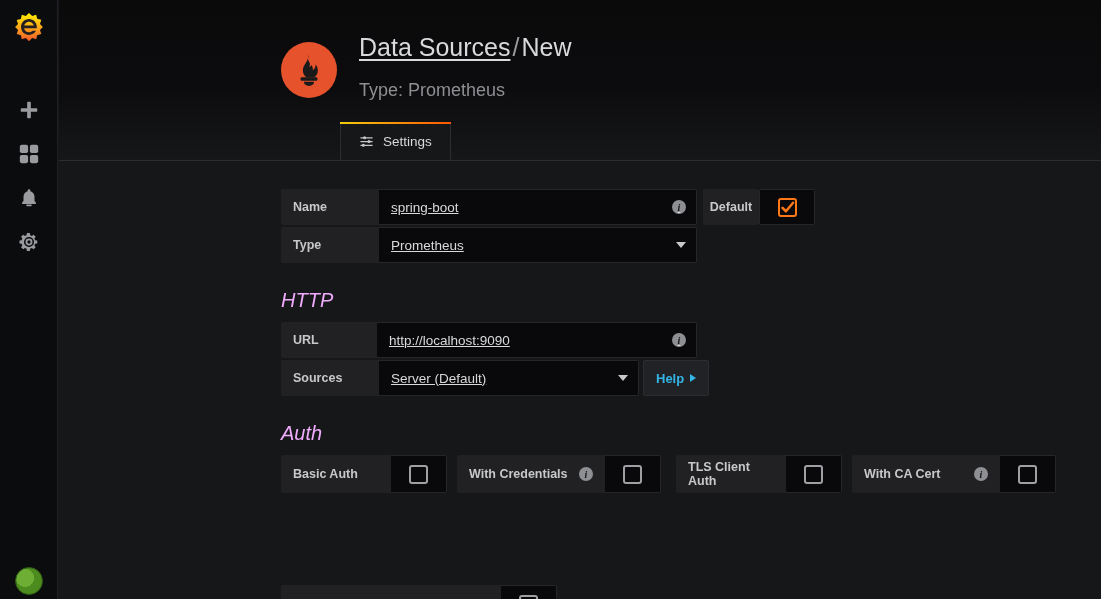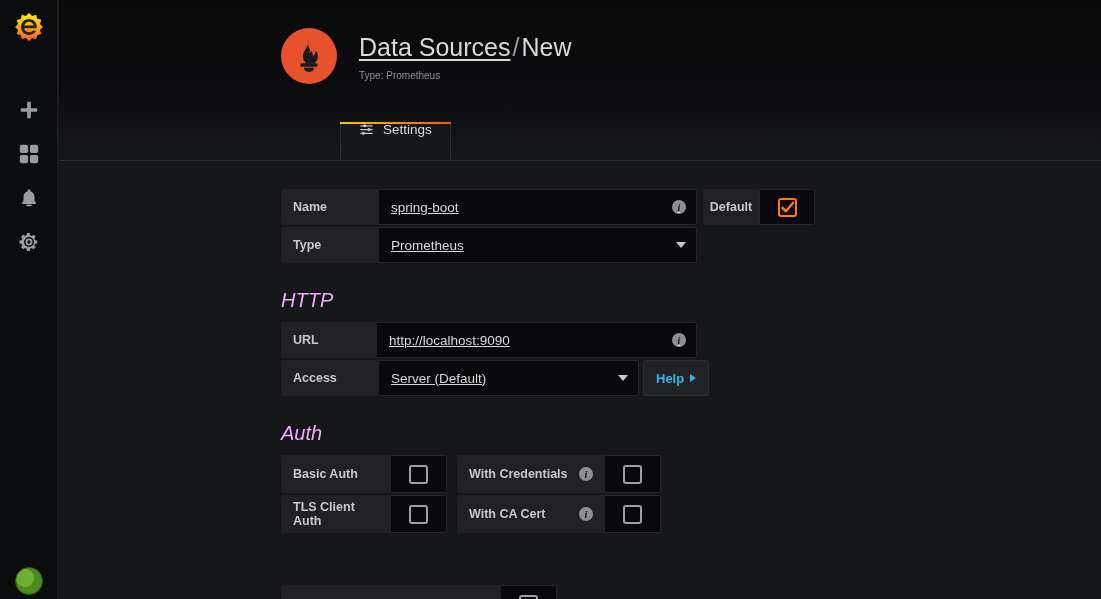--- a/index.html
+++ b/index.html
@@ -68,32 +68,32 @@
   .title-line {
     font-size: 25px; line-height: 30px; color: #d8d9da; font-weight: 400;
     white-space: nowrap;
   }
   .title-link {
     color: #d8d9da; text-decoration: underline;
     text-underline-offset: 3px; cursor: pointer;
   }
   .title-sep { color: #9a9b9e; padding: 0 2px; }
   .title-sub {
-    margin-top: 6px; font-size: 10px; color: #8e8f92; line-height: 16px;
+    margin-top: 20px; font-size: 18px; color: #8e8f92; line-height: 16px;
   }
 
   
   #tabs {
     position: absolute; left: 281px; bottom: 0;
     display: flex; align-items: flex-end;
   }
   .tab {
     position: relative;
     height: 38px; padding: 0 18px;
-    display: flex; align-items: flex-start; gap: 9px;
+    display: flex; align-items: center; gap: 9px;
     font-size: 13.5px; color: #d8d9da;
     background: #161719;
     border: 1px solid #2c2d30;
     border-bottom: none;
     border-top: none;
     cursor: pointer;
   }
   .tab::before {
     content: ""; position: absolute; left: -1px; right: -1px; top: 0;
     height: 2px;
@@ -191,21 +191,21 @@
     cursor: pointer;
   }
   .help-arrow {
     width: 0; height: 0;
     border-top: 4px solid transparent;
     border-bottom: 4px solid transparent;
     border-left: 6px solid #33b5e5;
   }
 
   
-  .auth-grid { display: flex; flex-direction: column; gap: 2px; }
+  .auth-grid { display: flex; flex-direction: row; gap: 15px; }
   .auth-rowline { display: flex; gap: 10px; }
   .auth-pair { display: flex; }
   .auth-label {
     background: #212124; color: #c7c8ca;
     font-size: 12.5px; font-weight: bold;
     height: 38px; display: flex; align-items: center;
     padding: 0 12px; border-radius: 2px 0 0 2px;
   }
   .auth-label.w1 { width: 110px; }
   .auth-label.w2 { width: 148px; justify-content: space-between; }
@@ -345,21 +345,21 @@
 
       <div class="row">
         <div class="flabel" style="width:96px;">URL</div>
         <div class="finput" style="width:320px;justify-content:flex-end;">
           <span class="val">http://localhost:9090</span>
           <span class="info-icon">i</span>
         </div>
       </div>
 
       <div class="row">
-        <div class="flabel" style="width:98px;">Access</div>
+        <div class="flabel" style="width:98px;">Sources</div>
         <div class="finput fselect" style="width:260px;">
           <span class="val">Server (Default)</span>
           <span class="caret"></span>
         </div>
         <div class="help-btn" style="margin-left:4px;">
           <span>Help</span>
           <span class="help-arrow"></span>
         </div>
       </div>
 

